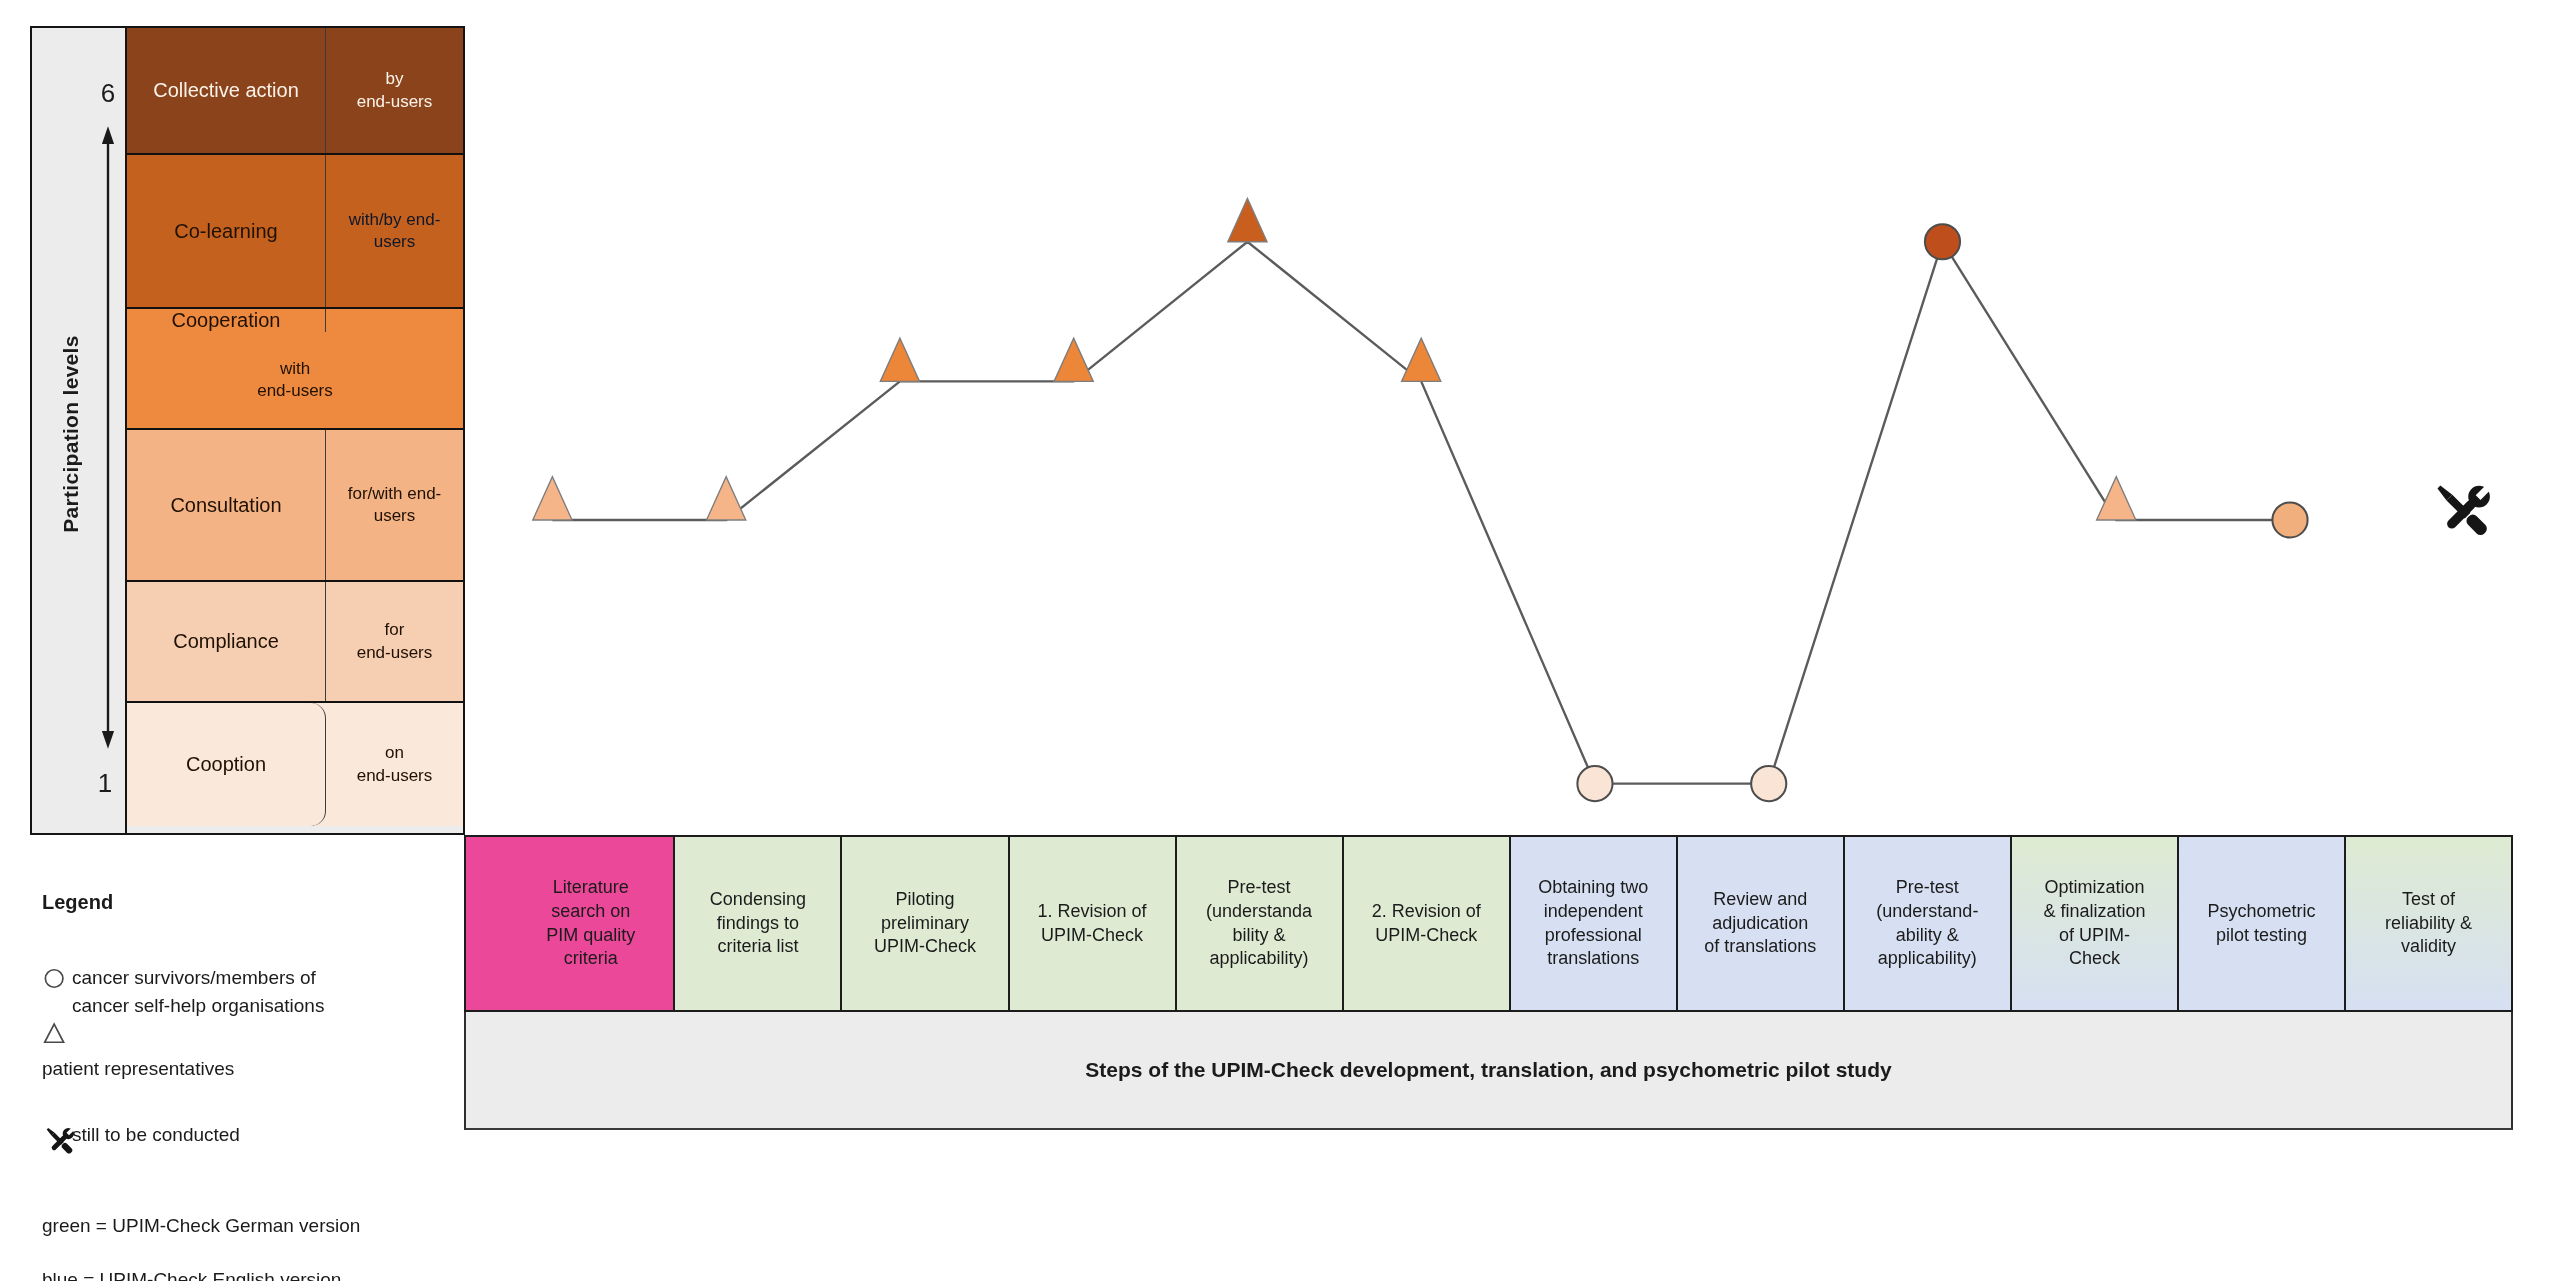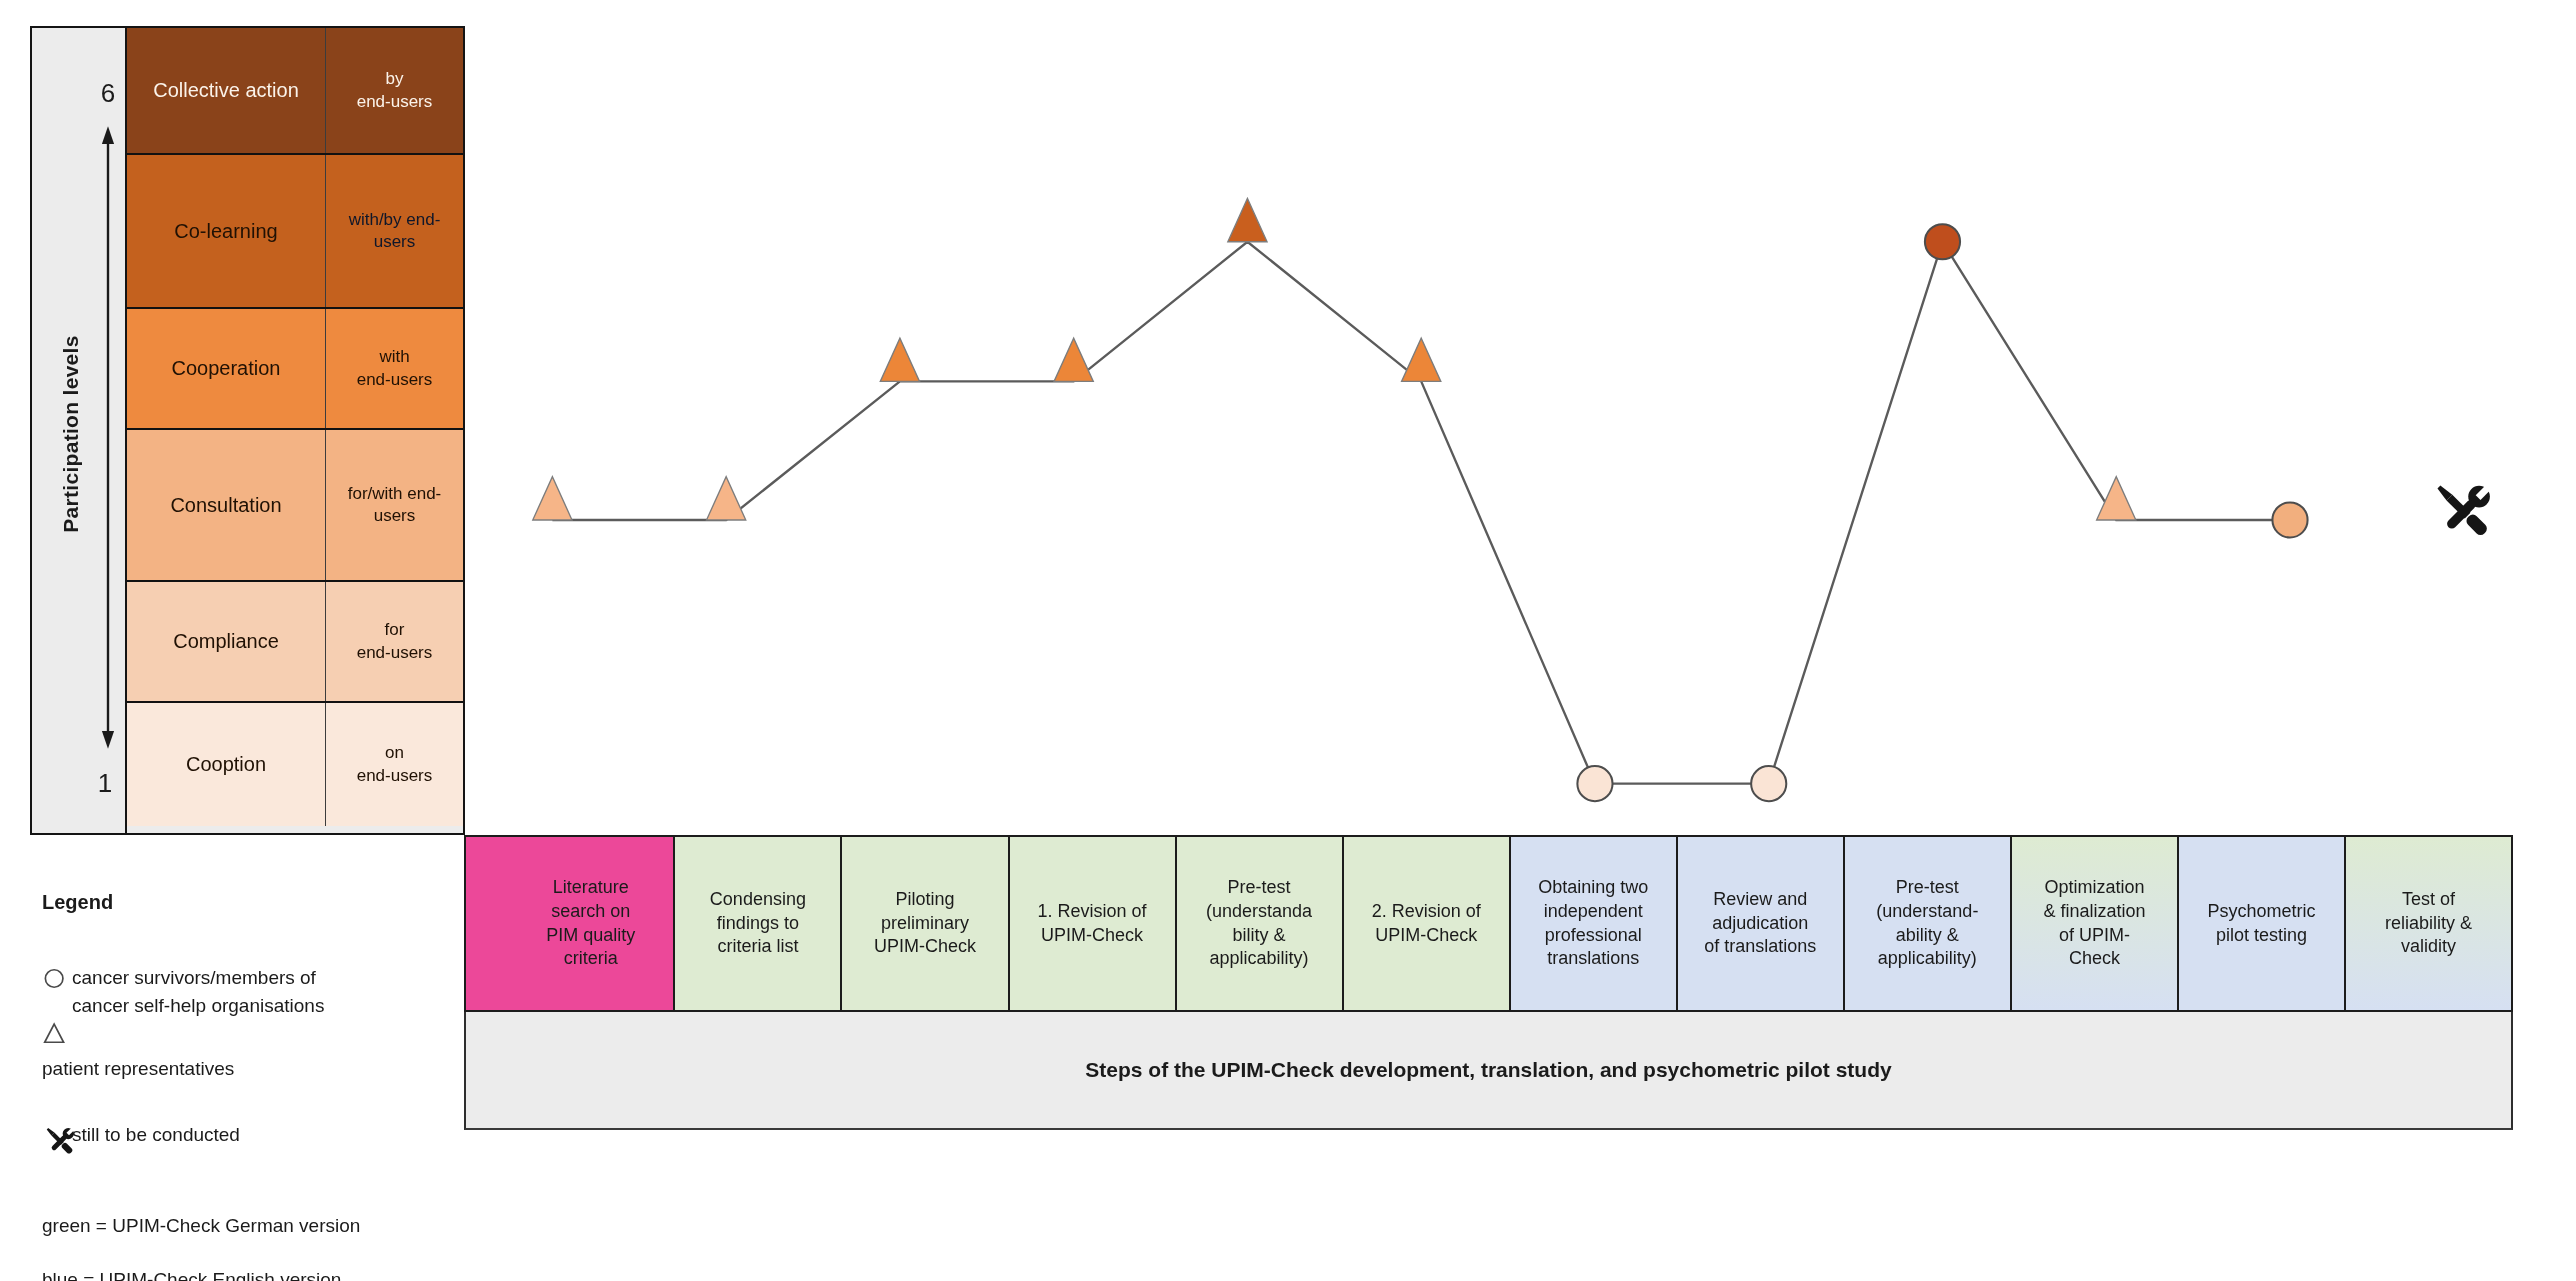--- a/index.html
+++ b/index.html
@@ -76,37 +76,37 @@
       <div class="level-row" style="height: 125px; background: rgb(138, 67, 26);">
         <div class="level-label" style="color: rgb(251, 243, 234);">Collective action</div>
         <div class="level-desc" style="color: rgb(251, 243, 234);">by
 end-users</div>
       </div>
       <div class="level-row" style="height: 154px; background: rgb(196, 97, 30);">
         <div class="level-label" style="color: rgb(32, 17, 4);">Co-learning</div>
         <div class="level-desc" style="color: #0f172a;">with/by end-
 users</div>
       </div>
-      <div class="level-row" style="height: 121px; background: rgb(238, 138, 63);">
+      <div class="level-row" style="height: 121px; background: rgb(238, 138, 63); flex-direction: column;">
         <div class="level-label" style="color: rgb(32, 17, 4);">Cooperation</div>
         <div class="level-desc" style="color: rgb(32, 17, 4);">with
 end-users</div>
       </div>
       <div class="level-row" style="height: 152px; background: rgb(243, 179, 132);">
         <div class="level-label" style="color: rgb(32, 17, 4);">Consultation</div>
         <div class="level-desc" style="color: rgb(32, 17, 4);">for/with end-
 users</div>
       </div>
       <div class="level-row" style="height: 121px; background: rgb(246, 207, 178);">
         <div class="level-label" style="color: rgb(32, 17, 4);">Compliance</div>
         <div class="level-desc" style="color: rgb(32, 17, 4);">for
 end-users</div>
       </div>
       <div class="level-row" style="height: 125px; background: rgb(250, 232, 219);">
-        <div class="level-label" style="color: rgb(32, 17, 4);">Cooption</div>
+        <div class="level-label" style="color: rgb(32, 17, 4); border-radius: 15px;">Cooption</div>
         <div class="level-desc" style="color: rgb(32, 17, 4);">on
 end-users</div>
       </div>
     </div>
 </div>
 
 <svg class="chart-svg" width="2576" height="1282" viewBox="0 0 3810 1896">
     <polyline points="817,769 1074,769 1331,564 1588,564 1845,357.5 2102,564 2359,1159 2616,1159 2873,357.5 3130,769 3387,769" fill="none" stroke="#5B5B5B" stroke-width="3.5"></polyline>
     <path d="M 788 769 L 846 769 L 817 705 Z" fill="#F6B588" stroke="#7d7d7d" stroke-width="2"></path>
     <path d="M 1045 769 L 1103 769 L 1074 705 Z" fill="#F6B588" stroke="#7d7d7d" stroke-width="2"></path>

